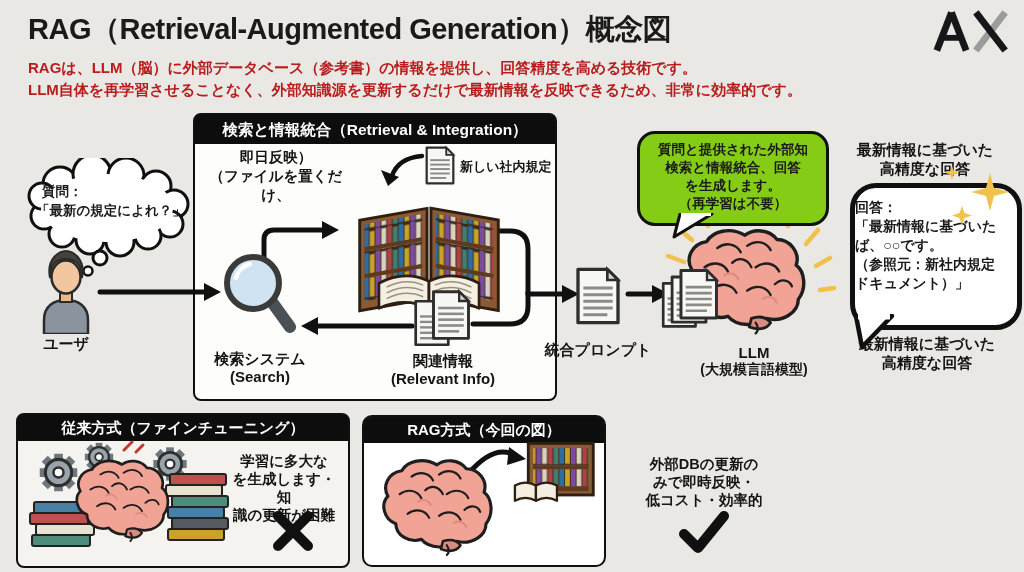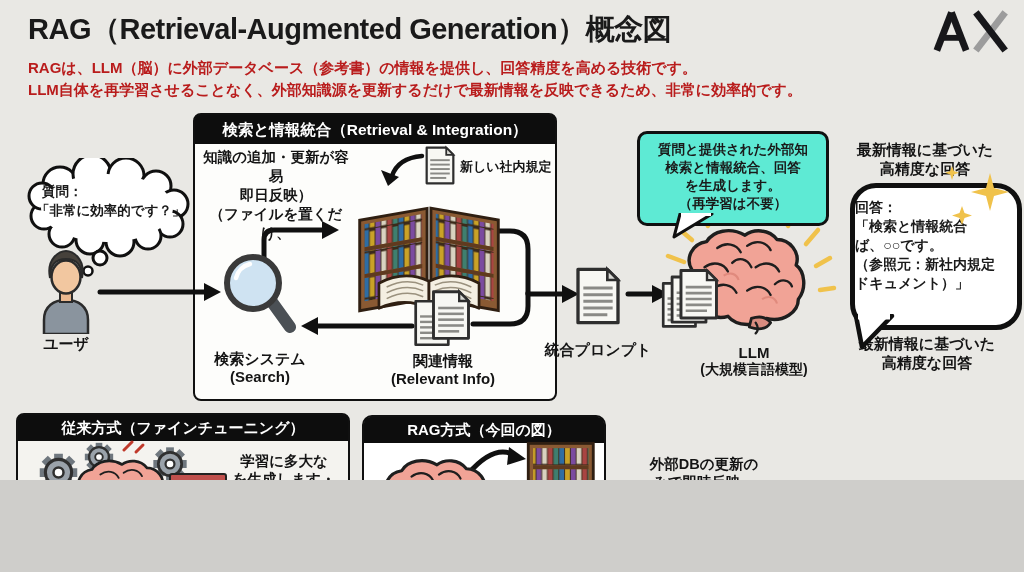--- a/index.html
+++ b/index.html
@@ -1,25 +1,25 @@
 <!DOCTYPE html>
 <html><head>
 <meta charset="utf-8">
 <style>
   html,body{margin:0;padding:0;background:#cfcecb;}
-  #canvas{position:relative;width:1024px;height:480px;background:#e9e8e4;overflow:hidden;
+  #canvas{position:relative;width:1024px;height:572px;background:#e9e8e4;overflow:hidden;
     font-family:"Liberation Sans","DejaVu Sans",sans-serif;color:#1a1a1a;}
   .abs{position:absolute;}
   .title{left:28px;top:10px;font-size:29px;font-weight:800;letter-spacing:-0.5px;}
   .subtitle{left:28px;top:57px;font-size:15px;font-weight:700;line-height:22px;color:#b91c1c;}
   .lbl{position:absolute;font-weight:700;color:#141414;text-align:center;}
   .box{position:absolute;background:#fdfdfb;border:2.5px solid #101010;border-radius:8px;}
   .box-head{background:#0d0d0d;color:#fff;font-weight:700;text-align:center;
     border-radius:4px 4px 0 0;}
-  .bubble{position:absolute;background:#5eead4;border:3.5px solid #101010;border-radius:10px;
+  .bubble{position:absolute;background:#84cc16;border:3.5px solid #101010;border-radius:18px;
     text-align:center;font-weight:700;}
   .bigbubble{position:absolute;background:#fff;border:5px solid #101010;border-radius:26px;
     font-weight:700;text-align:left;}
   svg{display:block;}
   .z2{z-index:2}.z3{z-index:3}.z4{z-index:4}
 </style>
 </head>
 <body>
 
 <div id="canvas">
@@ -151,32 +151,31 @@
       <circle cx="40" cy="76" r="13"></circle>
         <circle cx="22" cy="58" r="13"></circle>
         <circle cx="20" cy="38" r="13"></circle>
     </g>
     <ellipse cx="85" cy="50" rx="66" ry="34" fill="#ffffff"></ellipse>
     <circle cx="78" cy="100" r="7" fill="#fff" stroke="#101010" stroke-width="3"></circle>
     <circle cx="66" cy="113" r="4.5" fill="#fff" stroke="#101010" stroke-width="2.5"></circle>
   </svg>
   <div class="abs z4" style="left:42px;top:182px;width:150px;font-size:13.5px;font-weight:700;line-height:19px;">
     <div>質問：</div>
-    <div style="margin-left:-6px">「非常に効率的です？」</div>
+    <div style="margin-left:-6px">「最新の規定によれ？」</div>
   </div>
   <svg class="abs z3" style="left:30px;top:248px" width="72" height="86" viewBox="0 0 72 86">
     <path d="M14,86 L14,72 C14,58 24,52 36,52 C48,52 58,58 58,72 L58,86 Z" fill="#8a949e" stroke="#2b2b2b" stroke-width="2.5"></path>
     <rect x="30" y="44" width="12" height="10" fill="#eab88f" stroke="#2b2b2b" stroke-width="2"></rect>
     <ellipse cx="36" cy="29" rx="14.5" ry="16.5" fill="#f2c7a0" stroke="#2b2b2b" stroke-width="2.5"></ellipse>
     <path d="M20,30 C16,10 30,3 36,3 C42,3 56,10 52,30 C52,16 46,11 36,11 C26,11 20,16 20,30 Z" fill="#46413b" stroke="#2b2b2b" stroke-width="2"></path>
   </svg>
   <div class="lbl z3" style="left:30px;top:335px;width:72px;font-size:15px;">ユーザ</div>
 
   <div class="lbl z3" style="left:198px;top:148px;width:156px;font-size:14.5px;line-height:19px;">
-    <div>知識の追加・更新が容易</div>
     <div>即日反映）</div>
     <div>（ファイルを置くだけ、</div>
   </div>
   <svg class="abs z3" style="left:424px;top:145px" width="32" height="41" viewBox="0 0 36 46">
       <use href="#doc"></use>
     </svg>
   <div class="lbl z3" style="left:460px;top:158px;width:100px;text-align:left;font-size:13px;">新しい社内規定</div>
 
   <svg class="abs z3" style="left:352px;top:183px" width="154" height="134" viewBox="0 0 160 135">
     <g transform="skewY(-10)">
@@ -257,21 +256,21 @@
     <div>LLM</div>
     <div style="font-size:14px">(大規模言語模型)</div>
   </div>
 
   <div class="lbl z3" style="left:840px;top:140px;width:170px;font-size:15px;line-height:19px;">
     <div>最新情報に基づいた</div>
     <div>高精度な回答</div>
   </div>
   <div class="bigbubble z3" style="left:838px;top:183px;width:162px;height:127px;font-size:14px;line-height:19px;padding:10px 0 0 0;margin-left:12px;">
     <div>回答：</div>
-    <div>「検索と情報統合</div>
+    <div>「最新情報に基づいた</div>
     <div>ば、○○です。</div>
     <div>（参照元：新社内規定</div>
     <div>ドキュメント）」</div>
   </div>
   <svg class="abs z4" style="left:848px;top:314px" width="60" height="36" viewBox="0 0 60 36">
     <polygon points="8,2 44,2 14,33" fill="#fff" stroke="#101010" stroke-width="4.5" stroke-linejoin="round"></polygon>
     <line x1="10" y1="2" x2="42" y2="2" stroke="#fff" stroke-width="7"></line>
   </svg>
   <svg class="abs z4" style="left:938px;top:158px" width="80" height="72" viewBox="0 0 80 72">
     <g fill="#f0c24b">

